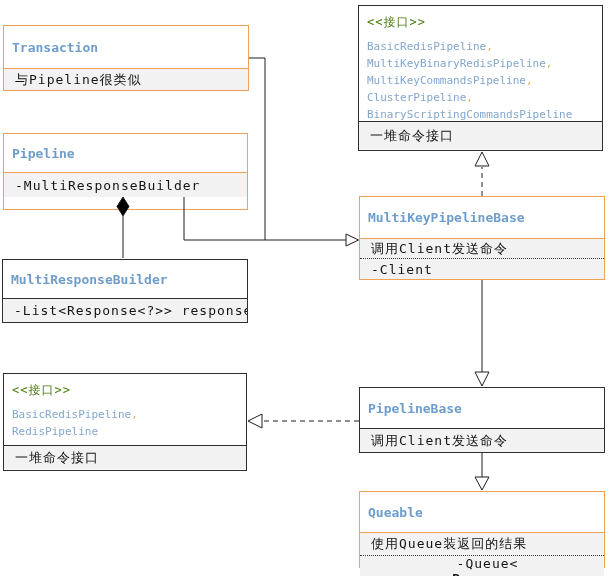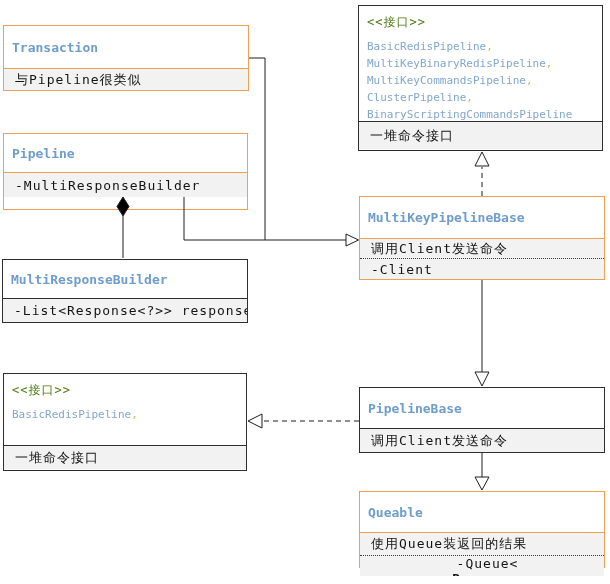--- a/index.html
+++ b/index.html
@@ -73,20 +73,21 @@
   <div class="box orange" style="left:359px;top:196px;width:246px;height:84px;">
     <div class="title" style="height:42px;">MultiKeyPipelineBase</div>
     <div class="section" style="height:19px;">调用Client发送命令</div>
     <div class="section dotted" style="height:21px;">-Client</div>
   </div>
 
   <div class="box dark" style="left:3px;top:373px;width:244px;height:98px;">
     <div class="ibody" style="height:72px;border-bottom:1px solid #2e2e2e;">
       <div class="stereo">&lt;&lt;接口&gt;&gt;</div>
       <div class="iface-line"><span>BasicRedisPipeline</span><span class="comma">,</span></div>
+      <div class="iface-line"><span>RedisPipeline</span></div>
     </div>
     <div class="section" style="height:23px;">一堆命令接口</div>
   </div>
 
   <div class="box dark" style="left:359px;top:387px;width:246px;height:66px;">
     <div class="title" style="height:41px;">PipelineBase</div>
     <div class="section" style="height:23px;">调用Client发送命令</div>
   </div>
 
   <div class="box orange" style="left:359px;top:491px;width:246px;height:77px;">

